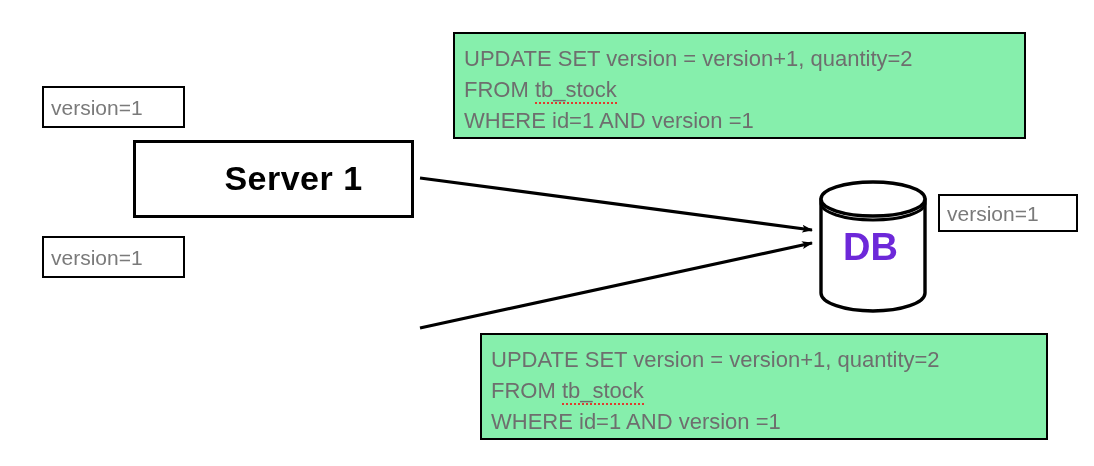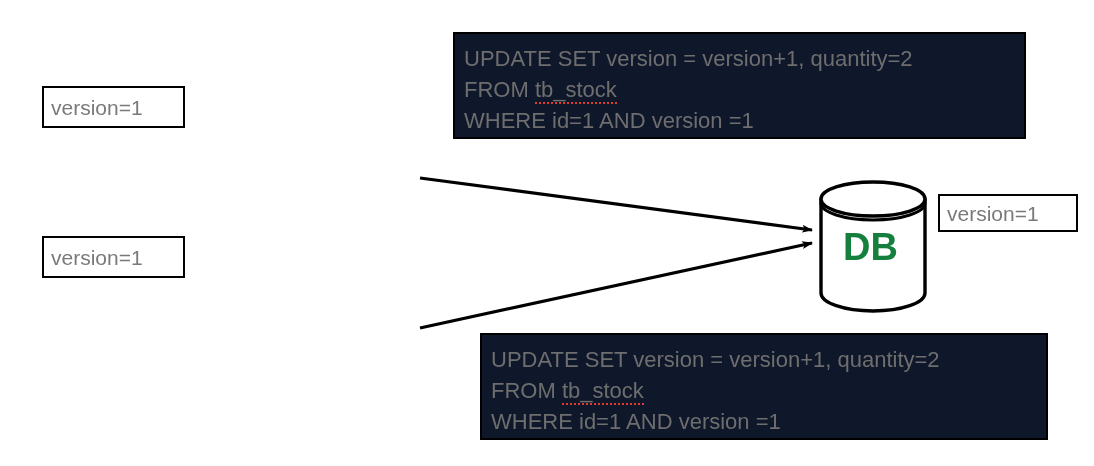--- a/index.html
+++ b/index.html
@@ -51,21 +51,21 @@
     text-align: center;
     white-space: nowrap;
     letter-spacing: 0.5px;
   }
 
   
   .sql-box {
     position: absolute;
     box-sizing: border-box;
     border: 2px solid #000000;
-    background: #0f172a;
+    background: #86efac;
     color: #6e6e6e;
     font-size: 22px;
     line-height: 31px;
     padding: 9px 0 0 9px;
     z-index: 5;
   }
   .sql-line {
     white-space: nowrap;
     display: block;
   }
@@ -89,21 +89,21 @@
     left: 0;
     top: 0;
     width: 1094px;
     height: 466px;
     z-index: 3;
   }
 
   
   .db-label {
     position: absolute;
-    color: #15803d;
+    color: #6d28d9;
     font-size: 38px;
     font-weight: bold;
     z-index: 5;
     white-space: nowrap;
   }
 </style>
 </head>
 <body>
 
 <div id="canvas">
@@ -134,20 +134,23 @@
   </div>
 
   <div class="version-box" style="left:42px; top:236px; width:143px; height:42px;">
     <span>version=1</span>
   </div>
 
   <div class="version-box" style="left:938px; top:194px; width:140px; height:38px;">
     <span>version=1</span>
   </div>
 
+  <div class="server-box" style="left:133px; top:140px; width:281px; height:78px;">
+    <div class="server-label" style="top:16px; padding-left:40px;">Server 1</div>
+  </div>
 
 
   <div class="db-label" style="left:843px; top:226px;">DB</div>
 
   <div class="sql-box" style="left:453px; top:32px; width:573px; height:107px;">
     <span class="sql-line">
       <span>UPDATE SET version = version+1, quantity=2</span>
     </span>
     <span class="sql-line">
       <span>FROM </span><span class="spell-error">tb_stock</span>

